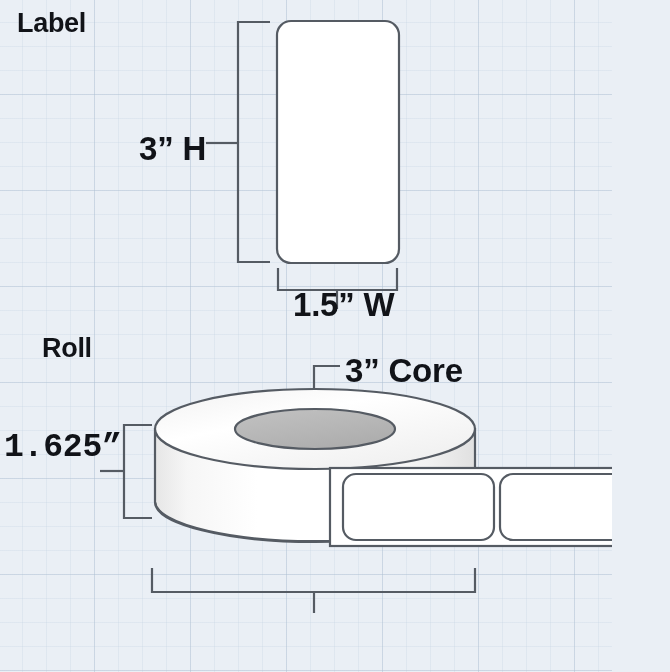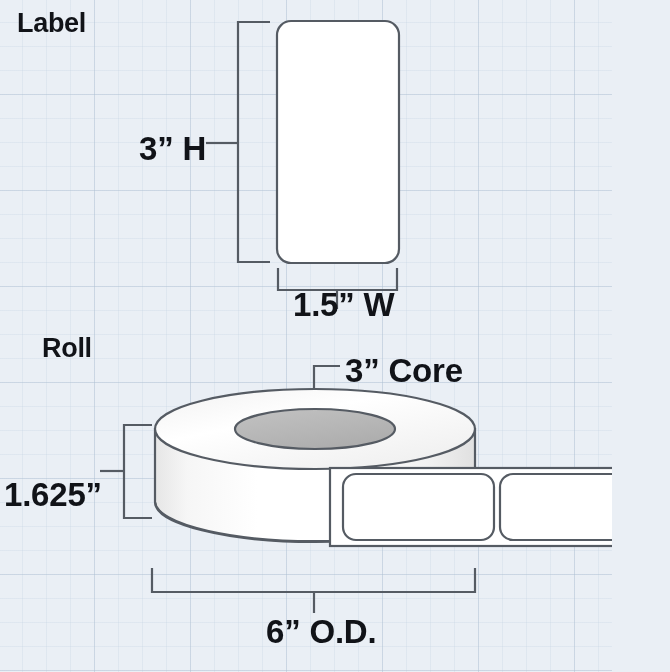--- a/index.html
+++ b/index.html
@@ -48,21 +48,21 @@
   .dim-text {
     position: absolute;
     font-weight: bold;
     font-size: 33px;
     color: #111318;
     white-space: nowrap;
     letter-spacing: -0.2px;
   }
   #dim-height-text { left: 139px; top: 130px; }
   #dim-width-text  { left: 293px; top: 286px; }
-  #dim-roll-width-text { left: 4px; top: 476px; }
+  #dim-roll-width-text { left: 4px; top: 429px; font-family: Liberation Mono, monospace; }
   #dim-core-text   { left: 345px; top: 352px; }
   #dim-od-text     { left: 266px; top: 613px; }
 </style>
 </head>
 <body>
 
 <div id="page">
 
   <svg class="svg-layer" viewBox="0 0 670 672">
     <defs>
@@ -139,15 +139,14 @@
   <div class="dim-text" id="dim-height-text">3” H</div>
 
   <div class="dim-text" id="dim-width-text">1.5” W</div>
 
   <div class="heading" id="heading-roll">Roll</div>
 
   <div class="dim-text" id="dim-roll-width-text">1.625”</div>
 
   <div class="dim-text" id="dim-core-text">3” Core</div>
 
-  <div class="dim-text" id="dim-od-text">6” O.D.</div>
 
 </div>
 
 </body></html>

